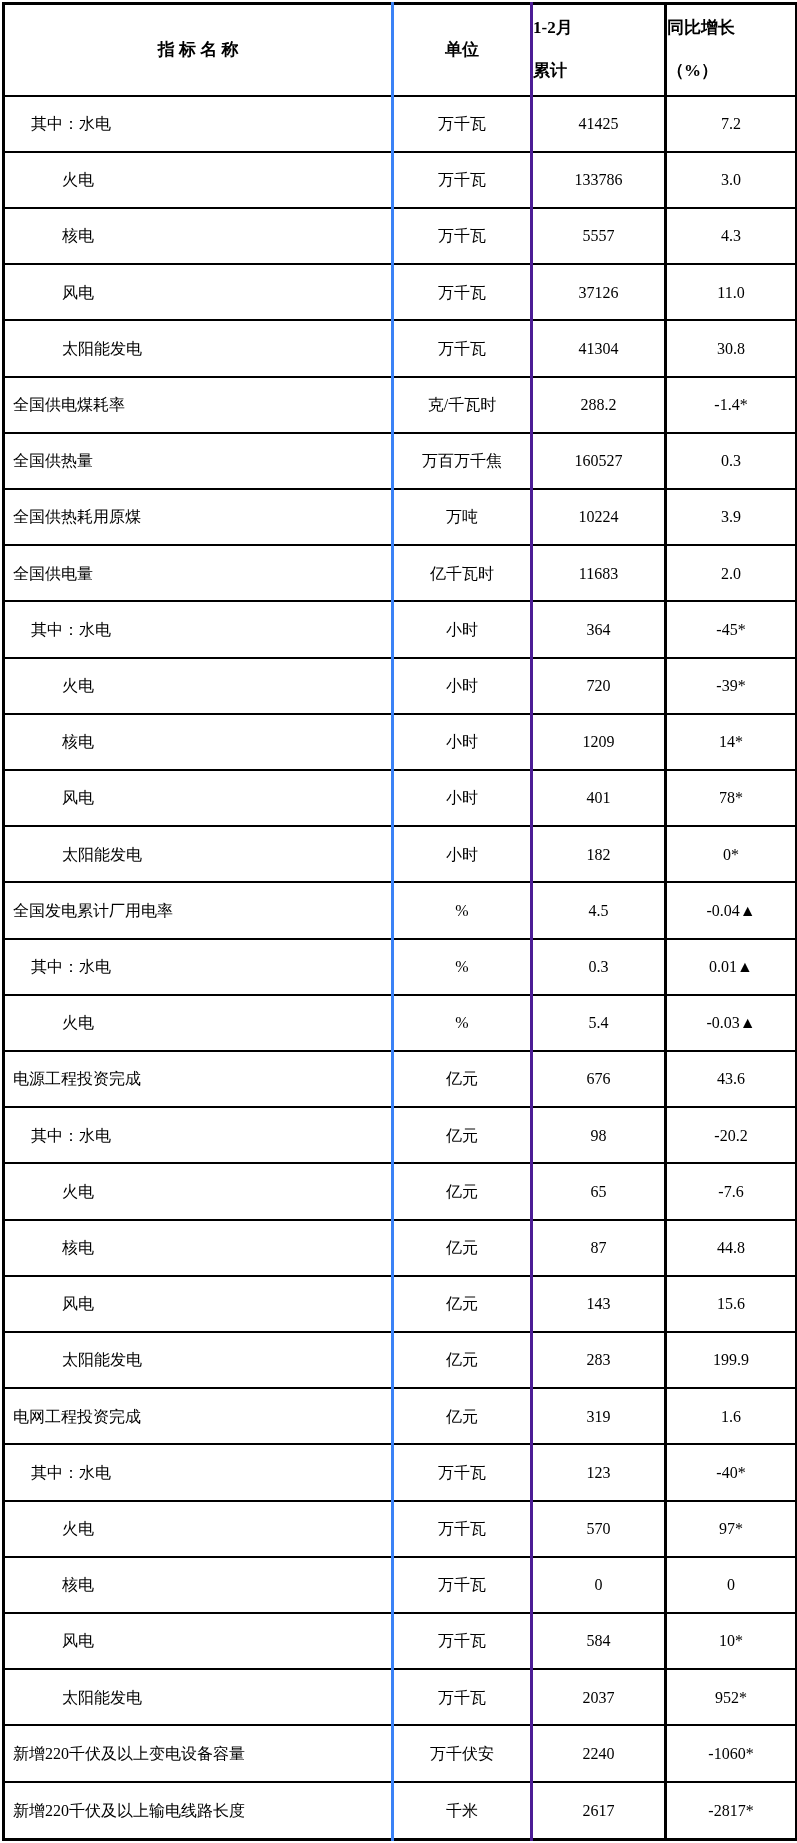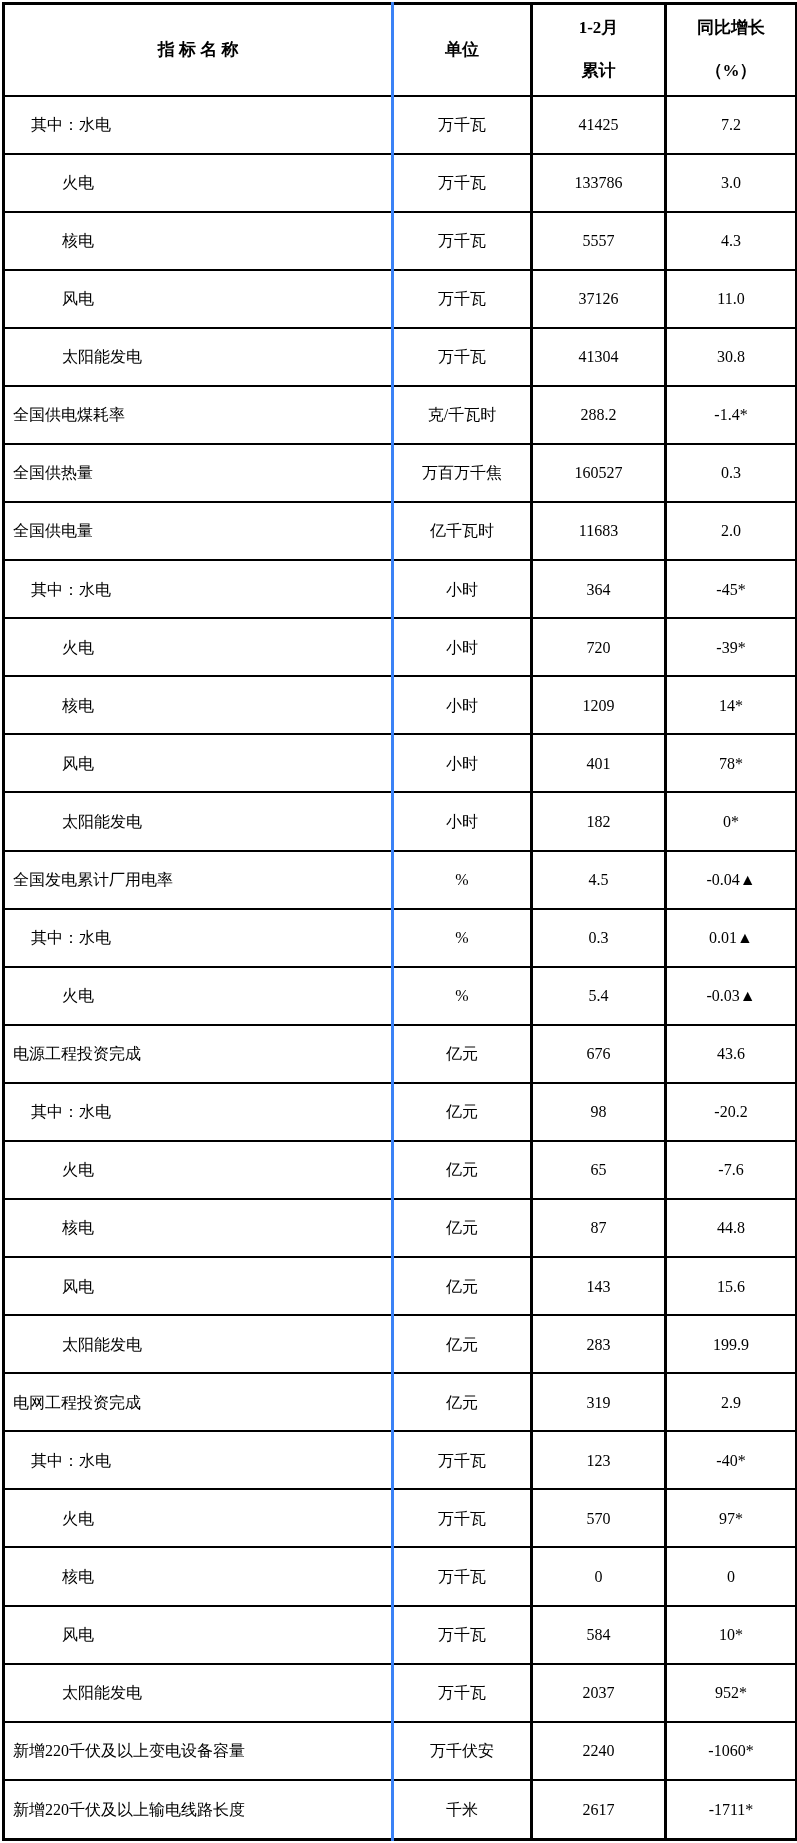--- a/index.html
+++ b/index.html
@@ -38,33 +38,33 @@
     vertical-align: middle;
     text-align: center;
     overflow: hidden;
     white-space: nowrap;
   }
   thead tr { height: 92px; }
   thead th { font-weight: bold; font-size: 17px; }
 
   
   .c1 { border-right: 3px solid #3b82f6; }
-  .c2 { border-right: 3px solid #000000; }
+  .c2 { border-right: 3px solid #4c1d95; }
   .c3 { border-right: 3px solid #000; }
 
   td.c1 { text-align: left; }
   td.c1.indent-0 { padding-left: 8px; }
   td.c1.indent-1 { padding-left: 26px; }
   td.c1.indent-2 { padding-left: 57px; }
 
   .two-line {
     display: flex;
     flex-direction: column;
     justify-content: space-between;
-    align-items: center;
+    align-items: flex-start;
     height: 64px;
     padding: 8px 0;
   }
 </style>
 </head>
 <body>
 
 <div class="sheet">
   <table class="stats">
     <colgroup>
@@ -128,20 +128,26 @@
     <td class="c3">288.2</td>
     <td>-1.4*</td>
   </tr>
         <tr>
     <td class="c1 indent-0">全国供热量</td>
     <td class="c2">万百万千焦</td>
     <td class="c3">160527</td>
     <td>0.3</td>
   </tr>
         <tr>
+    <td class="c1 indent-0">全国供热耗用原煤</td>
+    <td class="c2">万吨</td>
+    <td class="c3">10224</td>
+    <td>3.9</td>
+  </tr>
+        <tr>
     <td class="c1 indent-0">全国供电量</td>
     <td class="c2">亿千瓦时</td>
     <td class="c3">11683</td>
     <td>2.0</td>
   </tr>
         <tr>
     <td class="c1 indent-1">其中：水电</td>
     <td class="c2">小时</td>
     <td class="c3">364</td>
     <td>-45*</td>
@@ -221,21 +227,21 @@
         <tr>
     <td class="c1 indent-2">太阳能发电</td>
     <td class="c2">亿元</td>
     <td class="c3">283</td>
     <td>199.9</td>
   </tr>
         <tr>
     <td class="c1 indent-0">电网工程投资完成</td>
     <td class="c2">亿元</td>
     <td class="c3">319</td>
-    <td>2.9</td>
+    <td>1.6</td>
   </tr>
         <tr>
     <td class="c1 indent-1">其中：水电</td>
     <td class="c2">万千瓦</td>
     <td class="c3">123</td>
     <td>-40*</td>
   </tr>
         <tr>
     <td class="c1 indent-2">火电</td>
     <td class="c2">万千瓦</td>
@@ -263,17 +269,17 @@
         <tr>
     <td class="c1 indent-0">新增220千伏及以上变电设备容量</td>
     <td class="c2">万千伏安</td>
     <td class="c3">2240</td>
     <td>-1060*</td>
   </tr>
         <tr>
     <td class="c1 indent-0">新增220千伏及以上输电线路长度</td>
     <td class="c2">千米</td>
     <td class="c3">2617</td>
-    <td>-1711*</td>
+    <td>-2817*</td>
   </tr>
       </tbody>
   </table>
 </div>
 
 </body></html>

